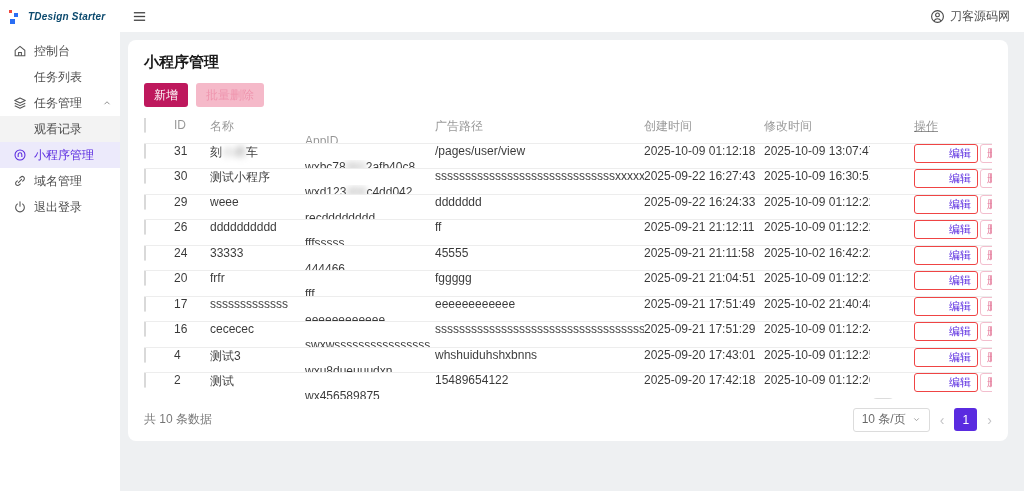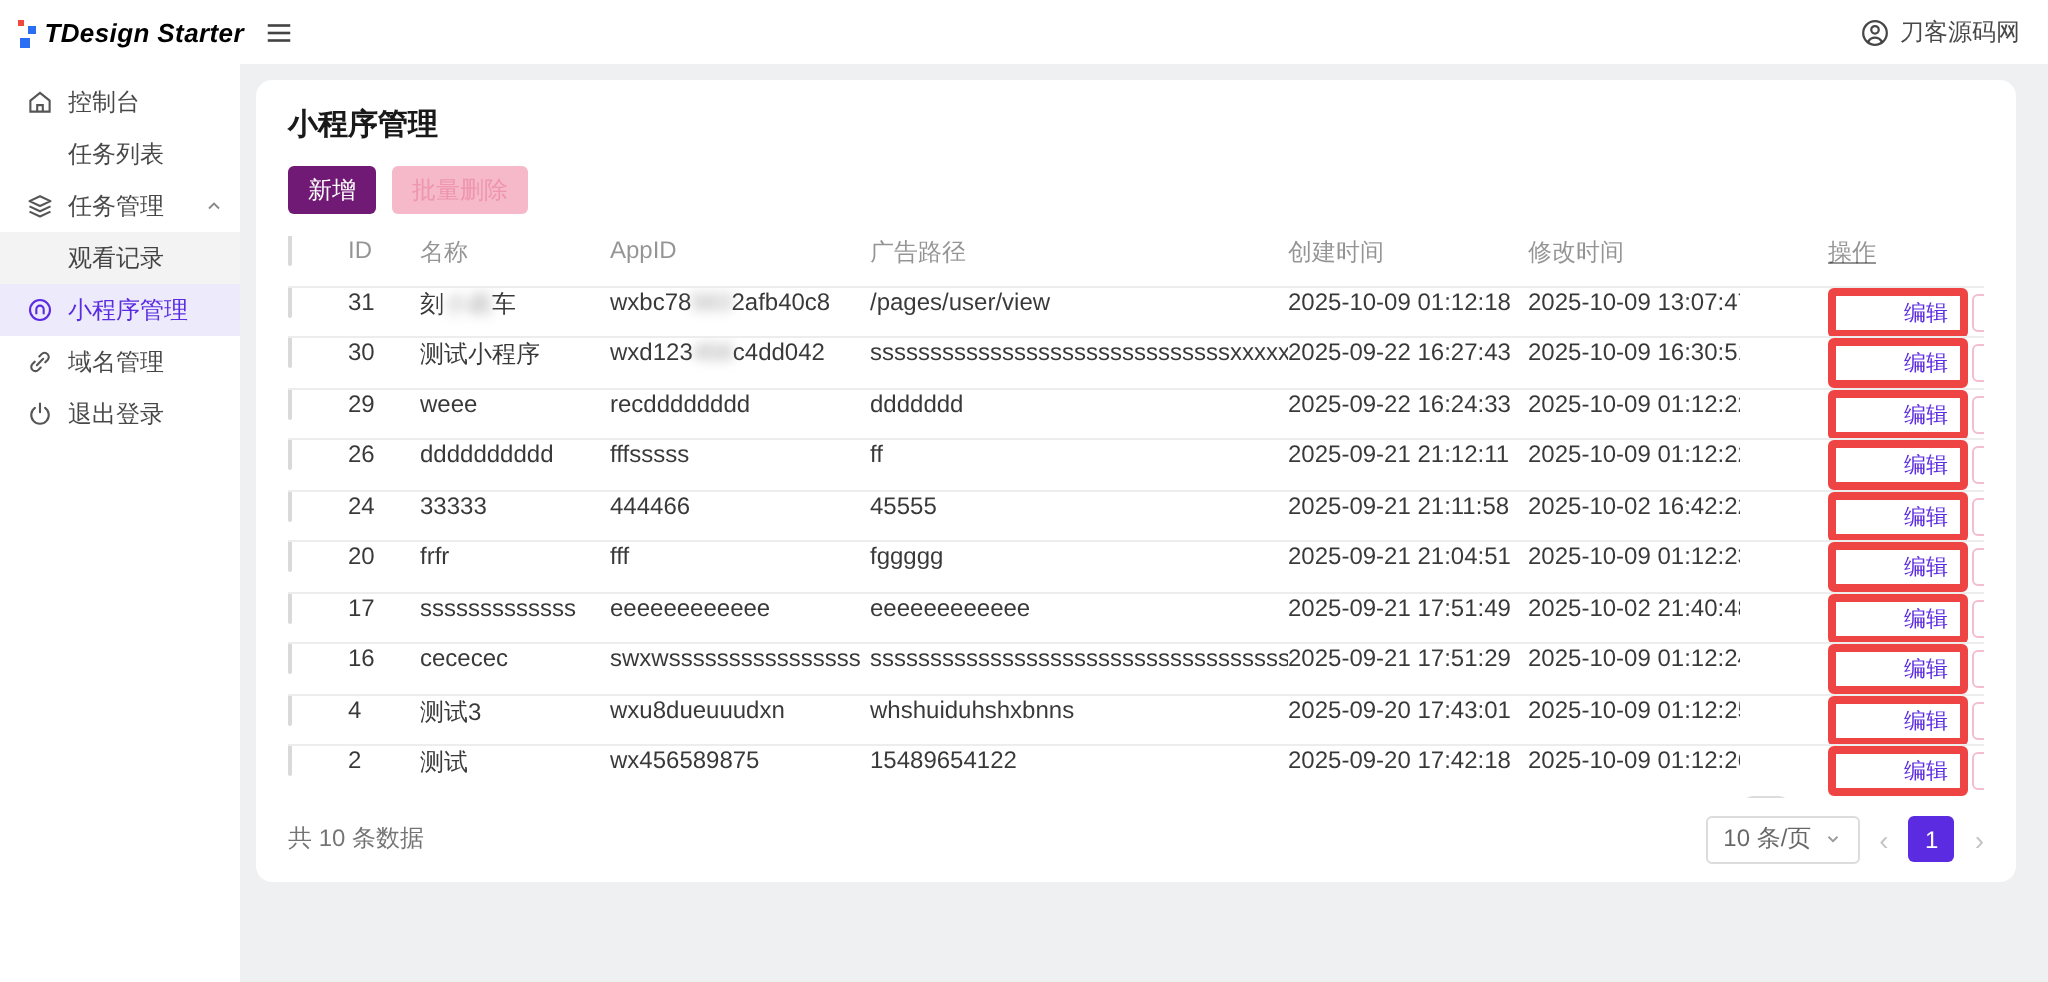--- a/index.html
+++ b/index.html
@@ -7,21 +7,21 @@
   body { font-family:"Liberation Sans","DejaVu Sans",sans-serif; background:#eef0f2; position:relative; font-size:12px; color:rgba(0,0,0,.78); }
 
   
   .topbar { position:absolute; top:0; left:0; right:0; height:32px; background:#fff; display:flex; align-items:center; z-index:5; }
   .brand { width:122px; display:flex; align-items:center; padding-left:9px; }
   .logo-dots { position:relative; width:12px; height:18px; margin-right:7px; }
   .logo-dots i { position:absolute; display:block; }
   .logo-dots .d-red  { width:3px; height:3px; background:#f0483e; left:0; top:3px; }
   .logo-dots .d-blu1 { width:4px; height:4px; background:#2a6ef4; left:5px; top:6px; }
   .logo-dots .d-blu2 { width:5px; height:5px; background:#2a6ef4; left:1px; top:12px; }
-  .brand-name { font-size:13px; font-weight:bold; font-style:italic; color:#000000; letter-spacing:.2px; white-space:nowrap; }
+  .brand-name { font-size:10px; font-weight:bold; font-style:italic; color:#0c4a6e; letter-spacing:.2px; white-space:nowrap; }
   .collapse-btn { margin-left:10px; color:#444; display:flex; align-items:center; cursor:pointer; }
   .topbar-right { margin-left:auto; display:flex; align-items:center; gap:5px; padding-right:14px; color:rgba(0,0,0,.72); cursor:pointer; }
   .topbar-right svg { display:block; }
 
   
   .sidebar { position:absolute; top:32px; left:0; bottom:0; width:120px; background:#fff; padding-top:6px; z-index:4; }
   .side-item { height:26px; display:flex; align-items:center; gap:7px; padding:0 8px 0 13px; color:rgba(0,0,0,.72); cursor:pointer; white-space:nowrap; }
   .side-item svg { flex:0 0 auto; }
   .side-item .lbl { font-size:12px; }
   .side-item.sub { padding-left:34px; }
@@ -29,43 +29,43 @@
   .side-item.active { background:#eceafb; color:#5a2be0; }
   .side-item.active svg * { stroke:#5a2be0; }
   .side-item .caret { margin-left:auto; }
 
   
   .main { position:absolute; top:32px; left:120px; right:0; bottom:0; padding:8px 16px 16px 8px; }
   .card { background:#fff; border-radius:8px; padding:13px 16px 0 16px; }
   .page-title { font-size:15px; font-weight:bold; color:rgba(0,0,0,.9); margin-bottom:11px; }
   .btn-row { display:flex; gap:8px; margin-bottom:11px; }
   .btn { border:none; border-radius:3px; font-size:12px; padding:0 10px; height:24px; line-height:24px; cursor:pointer; font-family:inherit; }
-  .btn-primary { background:#701a75; color:#fff; }
+  .btn-primary { background:#be185d; color:#fff; }
   .btn-danger-disabled { background:#f5b9c9; color:#ef95ae; cursor:not-allowed; }
 
   
   .tbl { width:100%; }
   .trow { display:flex; height:25.5px; border-bottom:1px solid #ededed; }
   .trow.head { color:rgba(0,0,0,.42); }
   .trow:last-child { border-bottom:none; }
   .cell { padding-right:8px; white-space:nowrap; overflow:hidden; }
   .col-cb{ width:30px; } .col-id{ width:36px; } .col-name{ width:95px; }
-  .col-appid{ width:130px; } .col-path{ flex:1; min-width:0; }
+  .col-appid{ width:130px;margin-top:16px; } .col-path{ flex:1; min-width:0; }
   .col-created{ width:120px; } .col-modified{ width:106px; }
   .col-status{ width:44px;margin-top:24px; } .col-action{ width:78px; padding-right:0;text-decoration:underline; }
   .checkbox { width:13px; height:13px; border:1px solid #d9d9d9; border-radius:2px; background:#fff; cursor:pointer; }
   .blur { filter:blur(3px); color:#9a9a9a; }
 
   .toggle { width:26px; height:14px; border-radius:7px; background:#dcdcdc; position:relative; display:inline-block; cursor:pointer; vertical-align:middle; }
   .toggle .knob { position:absolute; top:2px; left:2px; width:10px; height:10px; border-radius:50%; background:#fff; }
   .toggle.on { background:#5a2be0; }
   .toggle.on .knob { left:auto; right:2px; }
 
   .mini-btn { display:inline-block; border-radius:3px; font-size:11px; padding:1px 6px; cursor:pointer; background:#fff; }
-  .mini-btn.edit { border:4px solid #ef4444; color:#5a2be0; margin-right:2px;padding-left:34px; }
+  .mini-btn.edit { border:1px solid #ef4444; color:#5a2be0; margin-right:2px;padding-left:34px; }
   .mini-btn.del  { border:1px solid #f3becd; color:#e57b9b; }
 
   
   .tfoot { display:flex; align-items:center; justify-content:space-between; height:42px; color:rgba(0,0,0,.55);gap:20px; }
   .pager { display:flex; align-items:center; gap:10px; }
   .page-size { display:flex; align-items:center; gap:6px; border:1px solid #dcdcdc; border-radius:3px; height:24px; padding:0 8px; color:rgba(0,0,0,.6); cursor:pointer; background:#fff; }
   .pg-arrow { color:#c3c3c6; font-size:14px; cursor:default; line-height:1; }
   .pg-num { width:23px; height:23px; border-radius:3px; background:#5a2be0; color:#fff; display:flex; align-items:center; justify-content:center; font-size:12px; cursor:pointer; }
 </style>
 </head>

